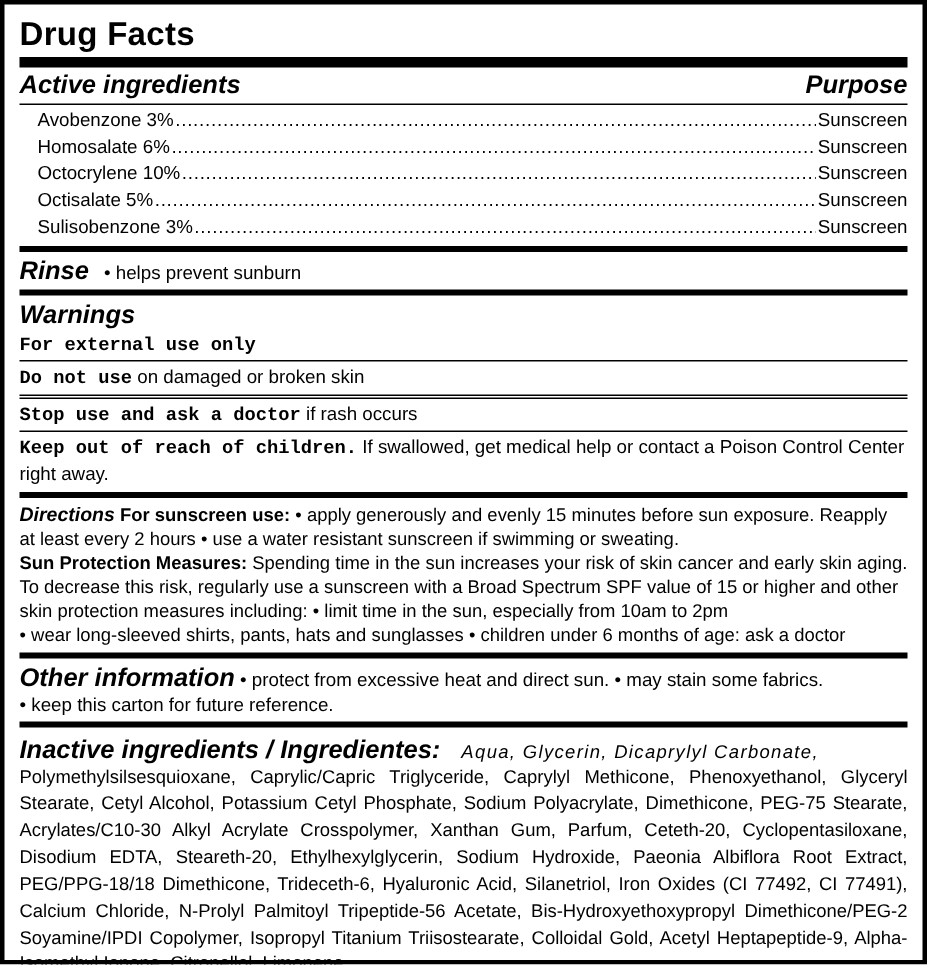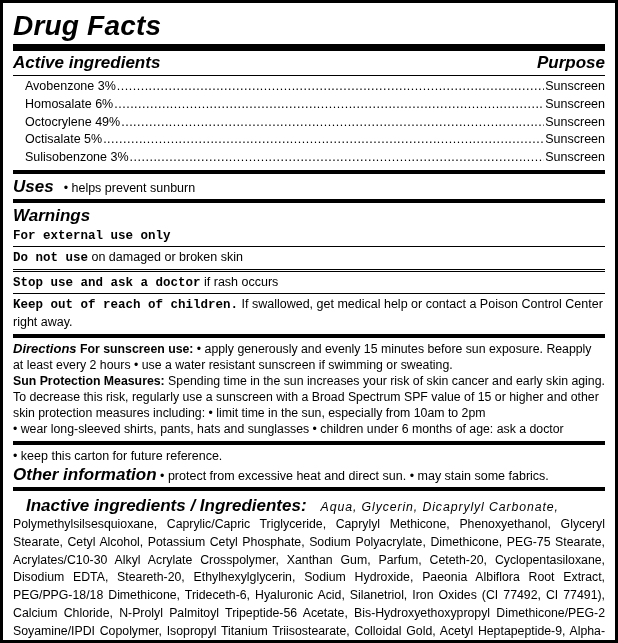--- a/index.html
+++ b/index.html
@@ -18,22 +18,21 @@
   .label {
     box-sizing: border-box;
     width: 618px;
     height: 643px;
     padding: 8px 10px 4px 10px;
     border: 3px solid #000;
     background: #fff;
   }
 
   .title {
-    font-size: 28px;
-    font-style: italic;
+    font-size: 22px;
     font-weight: bold;
     letter-spacing: 0.2px;
     line-height: 1.05;
     padding-bottom: 2px;
   }
 
   .rule-thick {
     border-bottom: 7px solid #000;
     margin: 2px 0 3px 0;
   }
@@ -108,21 +107,20 @@
   .dir-block { padding-top: 1px; }
 
   .other-block { font-size: 12.5px; line-height: 1.32; }
 
   .inactive-head {
     font-size: 17px;
     font-style: italic;
     font-weight: bold;
     line-height: 1.15;
     display: inline;
-    margin-left: 13px;
   }
   .inactive-body {
     font-size: 12.3px;
     line-height: 1.45;
     text-align: justify;
     text-justify: inter-word;
   }
   .inactive-wrap {
     padding-top: 2px;
   }
@@ -157,40 +155,40 @@
       <span class="ing-name">Avobenzone 3%</span>
       <span class="ing-dots">........................................................................................................................................................................................................................</span>
       <span class="ing-purpose">Sunscreen</span>
     </div>
     <div class="ing-row">
       <span class="ing-name">Homosalate 6%</span>
       <span class="ing-dots">........................................................................................................................................................................................................................</span>
       <span class="ing-purpose">Sunscreen</span>
     </div>
     <div class="ing-row">
-      <span class="ing-name">Octocrylene 49%</span>
+      <span class="ing-name">Octocrylene 10%</span>
       <span class="ing-dots">........................................................................................................................................................................................................................</span>
       <span class="ing-purpose">Sunscreen</span>
     </div>
     <div class="ing-row">
       <span class="ing-name">Octisalate 5%</span>
       <span class="ing-dots">........................................................................................................................................................................................................................</span>
       <span class="ing-purpose">Sunscreen</span>
     </div>
     <div class="ing-row">
       <span class="ing-name">Sulisobenzone 3%</span>
       <span class="ing-dots">........................................................................................................................................................................................................................</span>
       <span class="ing-purpose">Sunscreen</span>
     </div>
   </div>
 
   <div class="rule-med"></div>
 
   <div class="uses-row">
-    <span class="sec-head">Uses</span>
+    <span class="sec-head">Rinse</span>
     <span class="uses-text">• helps prevent sunburn</span>
   </div>
 
   <div class="rule-med"></div>
 
   <div class="sec-head">Warnings</div>
 
   <div class="warn-line">
     <b>For external use only</b><span></span>
   </div>
@@ -217,24 +215,24 @@
     </div>
     <div class="para">
       <b>Sun Protection Measures:</b><span> Spending time in the sun increases your risk of skin cancer and early skin aging. To decrease this risk, regularly use a sunscreen with a Broad Spectrum SPF value of 15 or higher and other skin protection measures including: • limit time in the sun, especially from 10am to 2pm</span>
     </div>
     <div class="para">• wear long-sleeved shirts, pants, hats and sunglasses          • children under 6 months of age: ask a doctor</div>
   </div>
 
   <div class="rule-med"></div>
 
   <div class="other-block">
-    <div>• keep this carton for future reference.</div>
     <div>
       <span class="sec-head">Other information</span><span> • protect from excessive heat and direct sun. • may stain some fabrics.</span>
     </div>
+    <div>• keep this carton for future reference.</div>
   </div>
 
   <div class="rule-med"></div>
 
   <div class="inactive-wrap">
     <div class="inactive-firstline">
       <span class="inactive-head">Inactive ingredients / Ingredientes:</span>
       <span class="frag">Aqua, Glycerin, Dicaprylyl Carbonate,</span>
     </div>
     <div class="inactive-body">Polymethylsilsesquioxane, Caprylic/Capric Triglyceride, Caprylyl Methicone, Phenoxyethanol, Glyceryl Stearate, Cetyl Alcohol, Potassium Cetyl Phosphate, Sodium Polyacrylate, Dimethicone, PEG-75 Stearate, Acrylates/C10-30 Alkyl Acrylate Crosspolymer, Xanthan Gum, Parfum, Ceteth-20, Cyclopentasiloxane, Disodium EDTA, Steareth-20, Ethylhexylglycerin, Sodium Hydroxide, Paeonia Albiflora Root Extract, PEG/PPG-18/18 Dimethicone, Trideceth-6, Hyaluronic Acid, Silanetriol, Iron Oxides (CI 77492, CI 77491), Calcium Chloride, N-Prolyl Palmitoyl Tripeptide-56 Acetate, Bis-Hydroxyethoxypropyl Dimethicone/PEG-2 Soyamine/IPDI Copolymer, Isopropyl Titanium Triisostearate, Colloidal Gold, Acetyl Heptapeptide-9, Alpha-Isomethyl Ionone, Citronellol, Limonene.</div>

